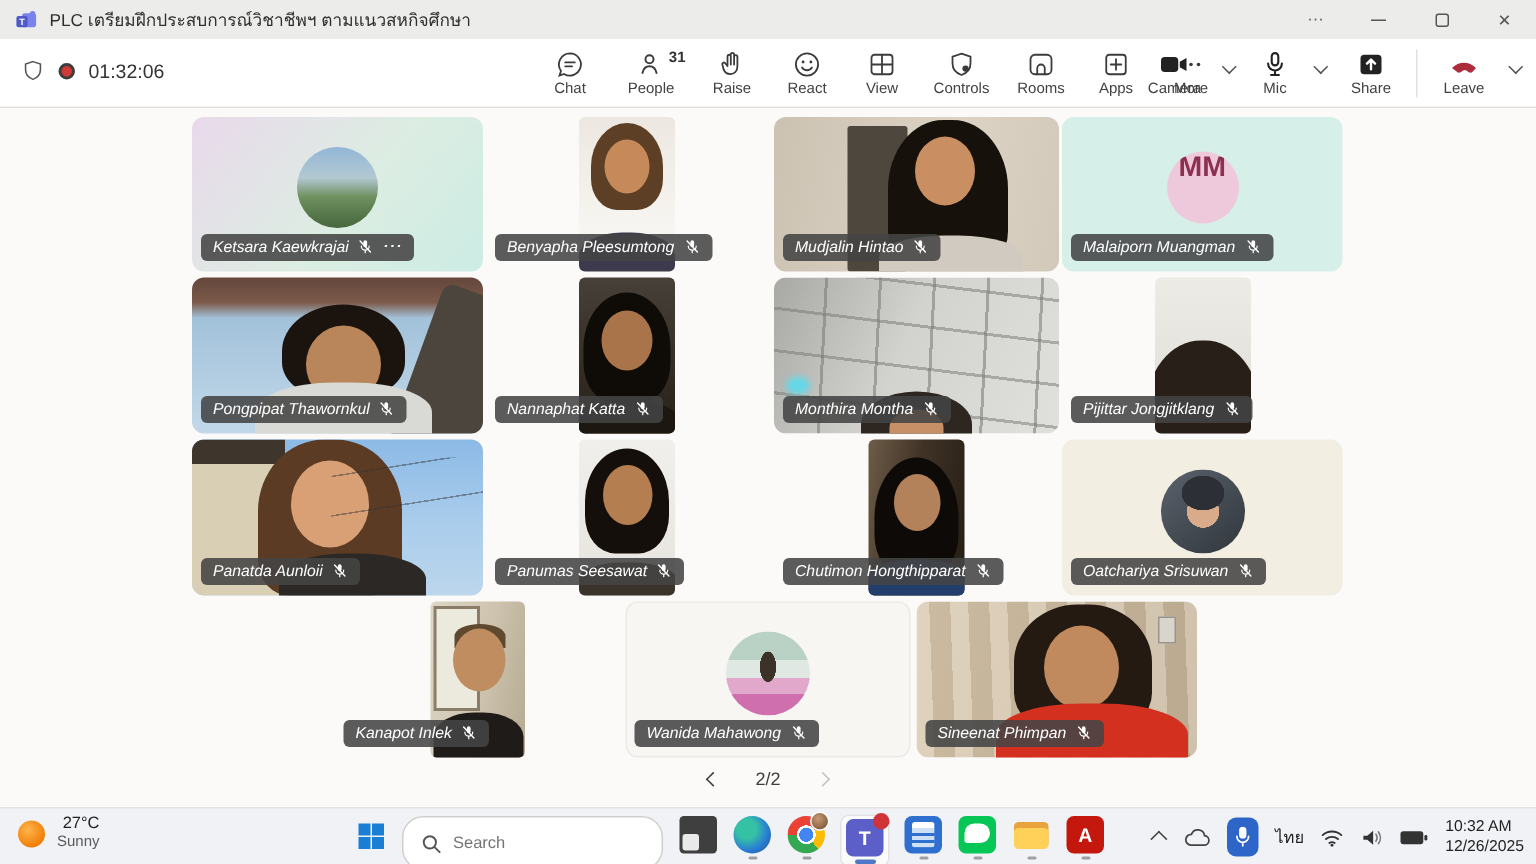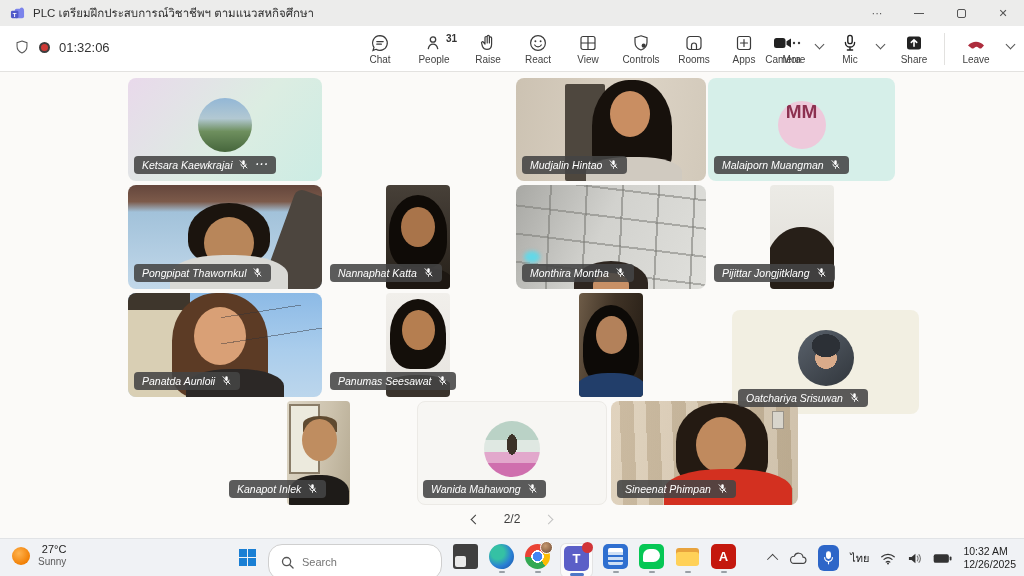--- a/index.html
+++ b/index.html
@@ -330,20 +330,37 @@
           <svg width="11" height="11" viewBox="0 0 16 16">
             <g stroke="#fff" fill="none" stroke-width="1.2" stroke-linecap="round">
               <rect x="6.2" y="1.8" width="3.6" height="6.6" rx="1.8" fill="#fff" stroke="none"></rect>
               <path d="M4.2 7.5a3.8 3.8 0 0 0 7.6 0M8 11.6v2.2"></path>
               <path d="M3 2.5l10 10.5" stroke-width="1.4"></path>
             </g>
           </svg>
           <span class="tagmore">···</span>
         </div>
       </div>
+      <div class="cell" style="left: 324px; top: 6px; width: 188px; height: 103px;">
+        <div class="vid s-benyapha strip" style="width: 64px; left: 62px;">
+          <div class="hair"></div>
+          <div class="face"></div>
+          <div class="body"></div>
+        </div>
+        <div class="tag">
+          <span>Benyapha Pleesumtong</span>
+          <svg width="11" height="11" viewBox="0 0 16 16">
+            <g stroke="#fff" fill="none" stroke-width="1.2" stroke-linecap="round">
+              <rect x="6.2" y="1.8" width="3.6" height="6.6" rx="1.8" fill="#fff" stroke="none"></rect>
+              <path d="M4.2 7.5a3.8 3.8 0 0 0 7.6 0M8 11.6v2.2"></path>
+              <path d="M3 2.5l10 10.5" stroke-width="1.4"></path>
+            </g>
+          </svg>
+        </div>
+      </div>
       <div class="cell" style="left: 516px; top: 6px; width: 190px; height: 103px;">
         <div class="vid s-mudjalin">
           <div class="hair"></div>
           <div class="face"></div>
           <div class="body"></div>
         </div>
         <div class="tag">
           <span>Mudjalin Hintao</span>
           <svg width="11" height="11" viewBox="0 0 16 16">
             <g stroke="#fff" fill="none" stroke-width="1.2" stroke-linecap="round">
@@ -469,22 +486,32 @@
             </g>
           </svg>
         </div>
       </div>
       <div class="cell" style="left: 516px; top: 221px; width: 190px; height: 104px;">
         <div class="vid s-chutimon strip" style="width: 64px; left: 63px;">
           <div class="hair"></div>
           <div class="face"></div>
           <div class="body"></div>
         </div>
-      </div>
-      <div class="cell" style="left: 708px; top: 238px; width: 187px; height: 104px; margin-left: 24px;">
+        <div class="tag">
+          <span>Chutimon Hongthipparat</span>
+          <svg width="11" height="11" viewBox="0 0 16 16">
+            <g stroke="#fff" fill="none" stroke-width="1.2" stroke-linecap="round">
+              <rect x="6.2" y="1.8" width="3.6" height="6.6" rx="1.8" fill="#fff" stroke="none"></rect>
+              <path d="M4.2 7.5a3.8 3.8 0 0 0 7.6 0M8 11.6v2.2"></path>
+              <path d="M3 2.5l10 10.5" stroke-width="1.4"></path>
+            </g>
+          </svg>
+        </div>
+      </div>
+      <div class="cell" style="left: 708px; top: 221px; width: 187px; height: 104px;">
         <div class="vid s-oatchariya">
           <div class="ava"></div>
         </div>
         <div class="tag">
           <span>Oatchariya Srisuwan</span>
           <svg width="11" height="11" viewBox="0 0 16 16">
             <g stroke="#fff" fill="none" stroke-width="1.2" stroke-linecap="round">
               <rect x="6.2" y="1.8" width="3.6" height="6.6" rx="1.8" fill="#fff" stroke="none"></rect>
               <path d="M4.2 7.5a3.8 3.8 0 0 0 7.6 0M8 11.6v2.2"></path>
               <path d="M3 2.5l10 10.5" stroke-width="1.4"></path>

